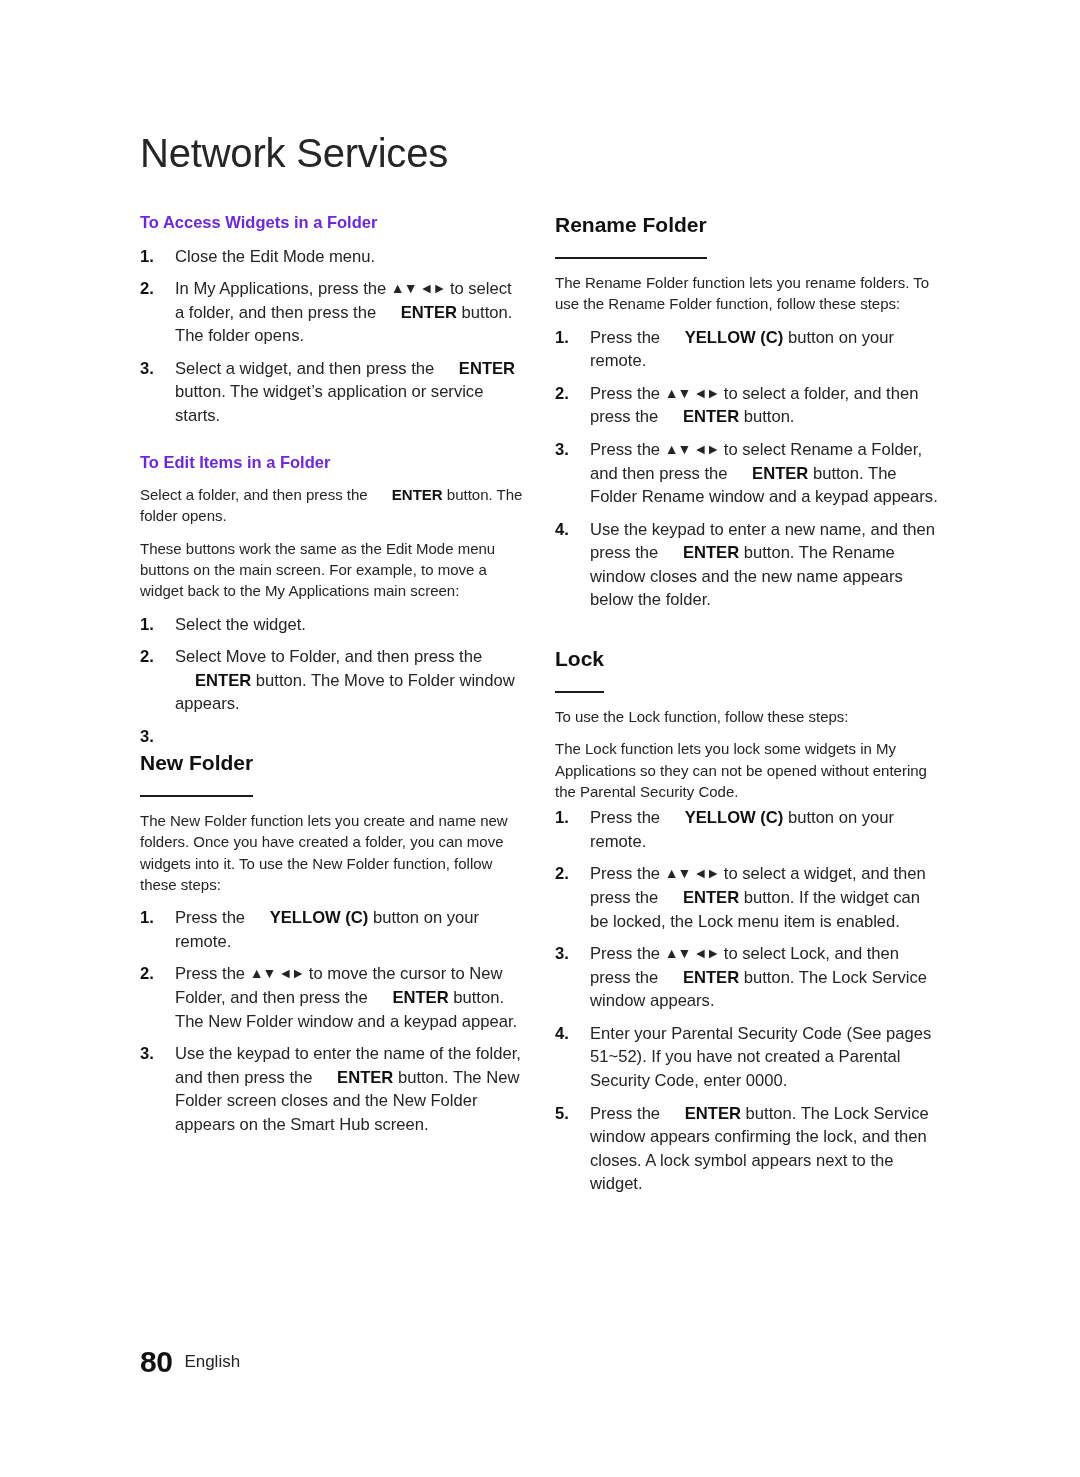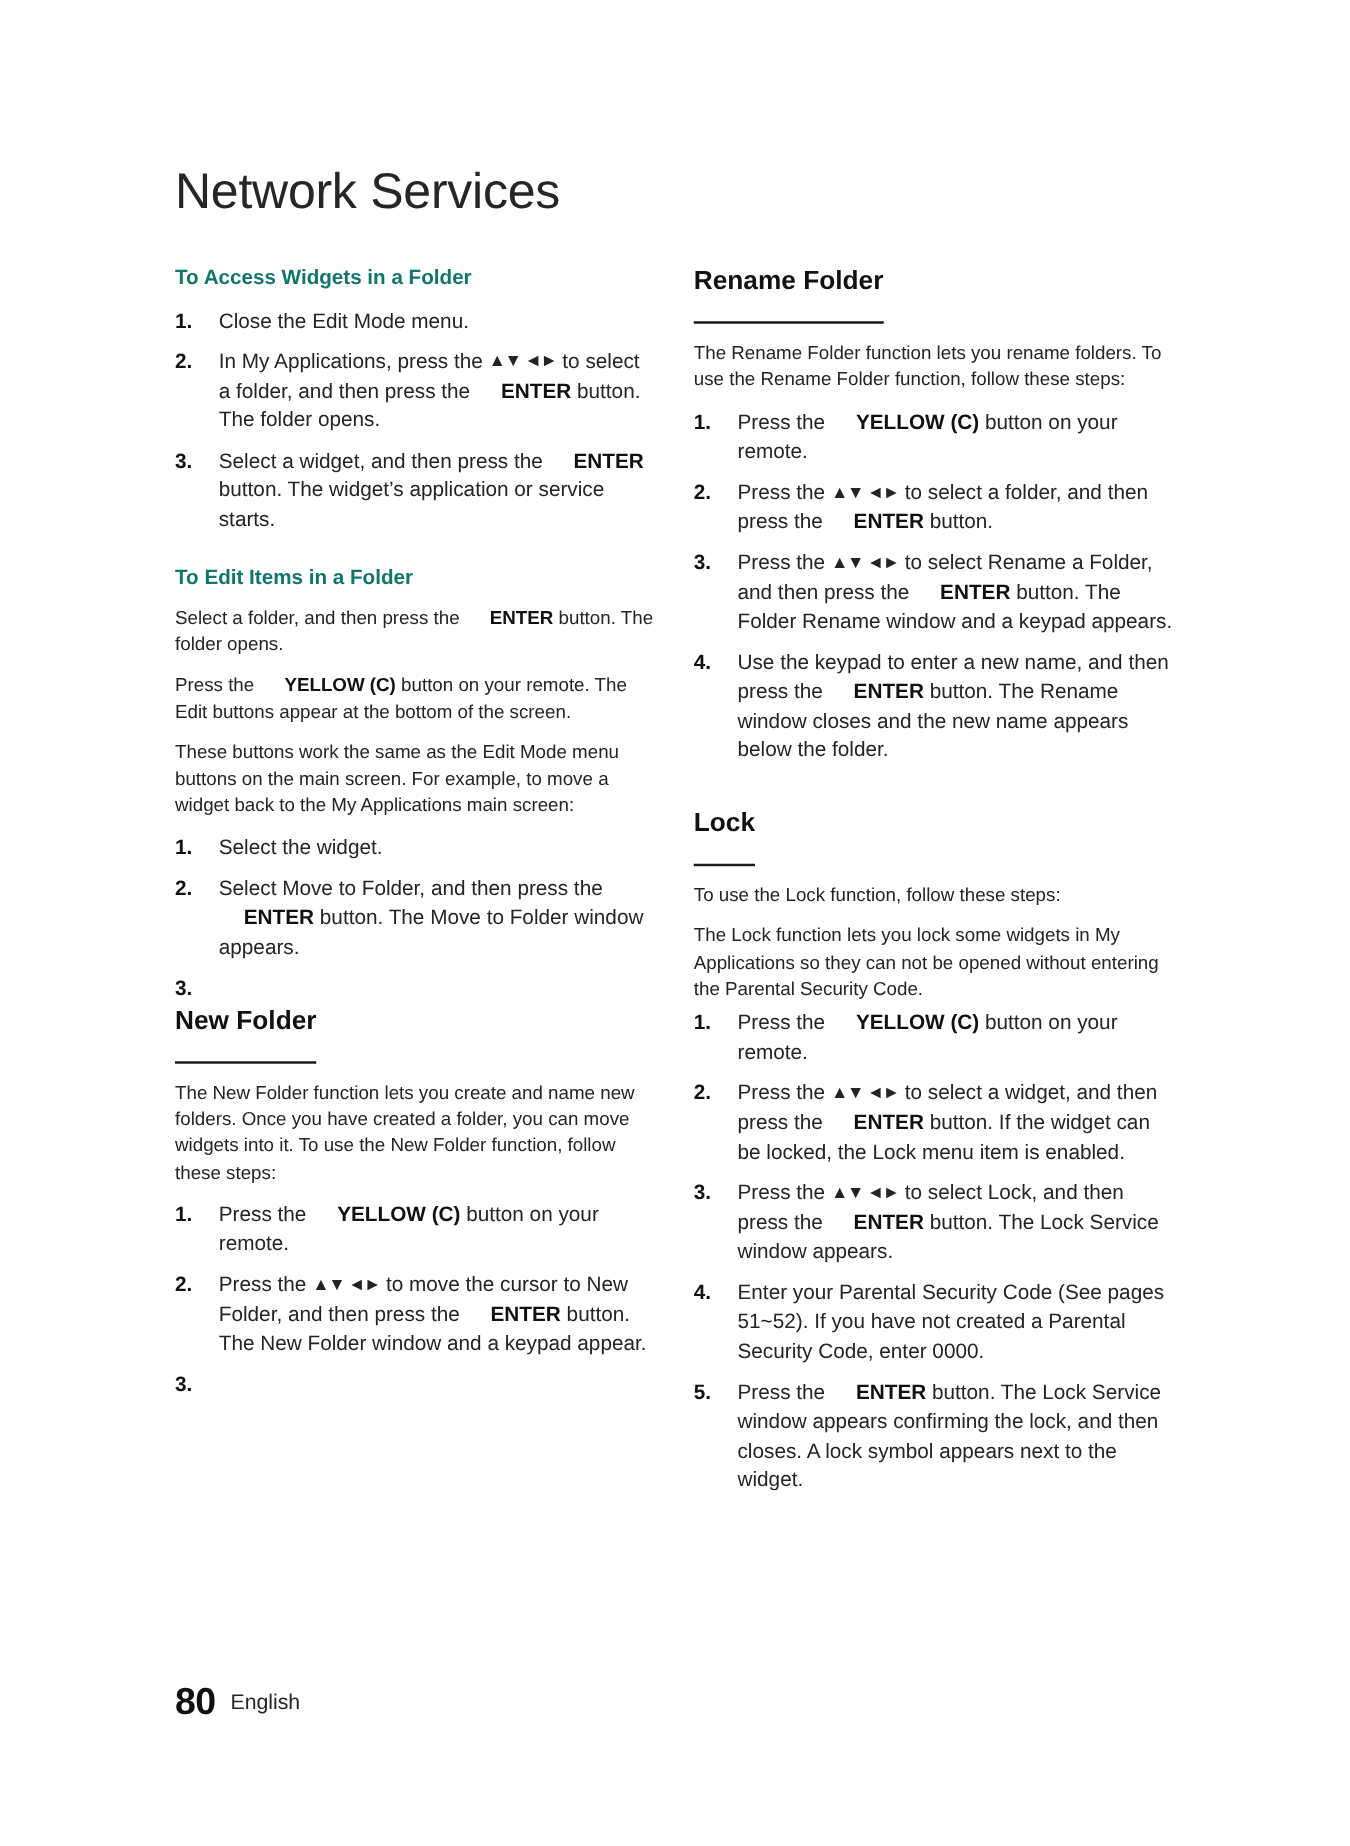--- a/index.html
+++ b/index.html
@@ -48,21 +48,21 @@
     width: 385px;
     float: left;
   }
   .col-left  { margin-right: 30px; }
   .col-right { }
 
   
   .sub-head {
     font-size: 16.5px;
     font-weight: bold;
-    color: #0f766e;
+    color: #6d28d9;
     margin: 0 0 12px 0;
     line-height: 1.25;
   }
   .sub-head.spaced-top { margin-top: 24px; }
 
   .sec-head-wrap {
     margin: 0 0 13px 0;
   }
   .sec-head-wrap.spaced-top { margin-top: 34px; }
   .sec-head {
@@ -154,42 +154,41 @@
       <ol class="steps">
           <li><span class="num">1.</span><span>Close the Edit Mode menu.</span></li>
           <li><span class="num">2.</span><span>In My Applications, press the <span class="arrows">▲▼<span class="pairgap"></span>◄►</span> to select a folder, and then press the <b>ENTER</b> button. The folder opens.</span></li>
           <li><span class="num">3.</span><span>Select a widget, and then press the <b>ENTER</b> button. The widget’s application or service starts.</span></li>
         </ol>
 
       <div class="sub-head spaced-top">To Edit Items in a Folder</div>
 
       <div>
           <p class="para">Select a folder, and then press the <b>ENTER</b> button. The folder opens.</p>
-          <p class="para">Press the <b>YELLOW (C)</b> button on your remote. The Edit buttons appear at the bottom of the screen.</p>
           <p class="para">These buttons work the same as the Edit Mode menu buttons on the main screen. For example, to move a widget back to the My Applications main screen:</p>
         </div>
 
       <ol class="steps">
           <li><span class="num">1.</span><span>Select the widget.</span></li>
           <li><span class="num">2.</span><span>Select Move to Folder, and then press the <b>ENTER</b> button. The Move to Folder window appears.</span></li>
           <li><span class="num">3.</span></li>
         </ol>
 
       <div class="sec-head-wrap spaced-top">
         <span class="sec-head">New Folder</span>
       </div>
 
       <div>
           <p class="para">The New Folder function lets you create and name new folders. Once you have created a folder, you can move widgets into it. To use the New Folder function, follow these steps:</p>
         </div>
 
       <ol class="steps">
           <li><span class="num">1.</span><span>Press the <b>YELLOW (C)</b> button on your remote.</span></li>
           <li><span class="num">2.</span><span>Press the <span class="arrows">▲▼<span class="pairgap"></span>◄►</span> to move the cursor to New Folder, and then press the <b>ENTER</b> button. The New Folder window and a keypad appear.</span></li>
-          <li><span class="num">3.</span></li>
+          <li><span class="num">3.</span><span>Use the keypad to enter the name of the folder, and then press the <b>ENTER</b> button. The New Folder screen closes and the New Folder appears on the Smart Hub screen.</span></li>
         </ol>
 
     </div>
 
     <div class="col col-right">
 
       <div class="sec-head-wrap">
         <span class="sec-head">Rename Folder</span>
       </div>
 

